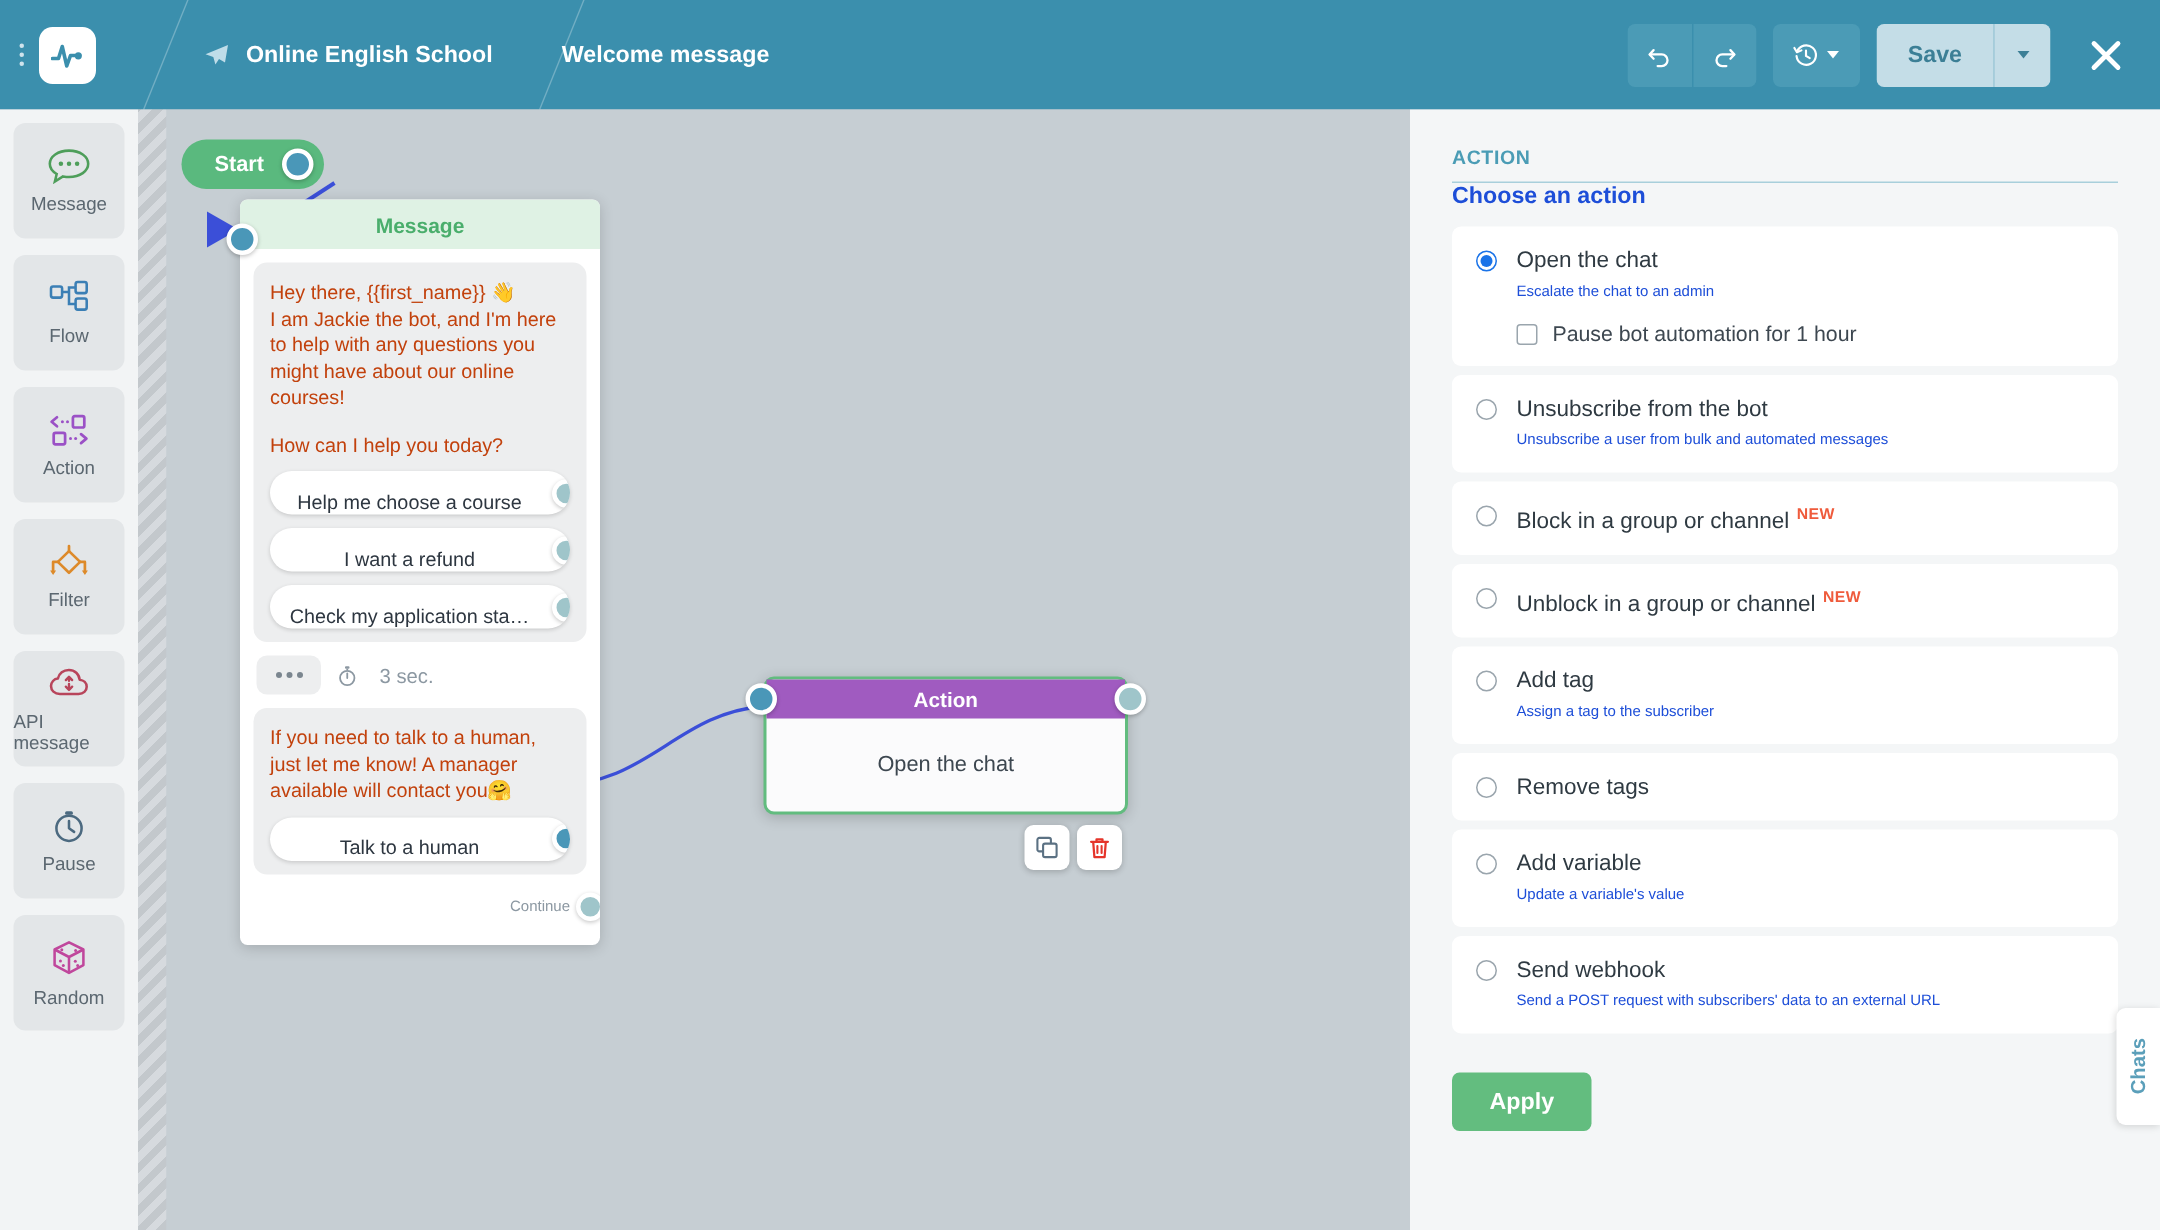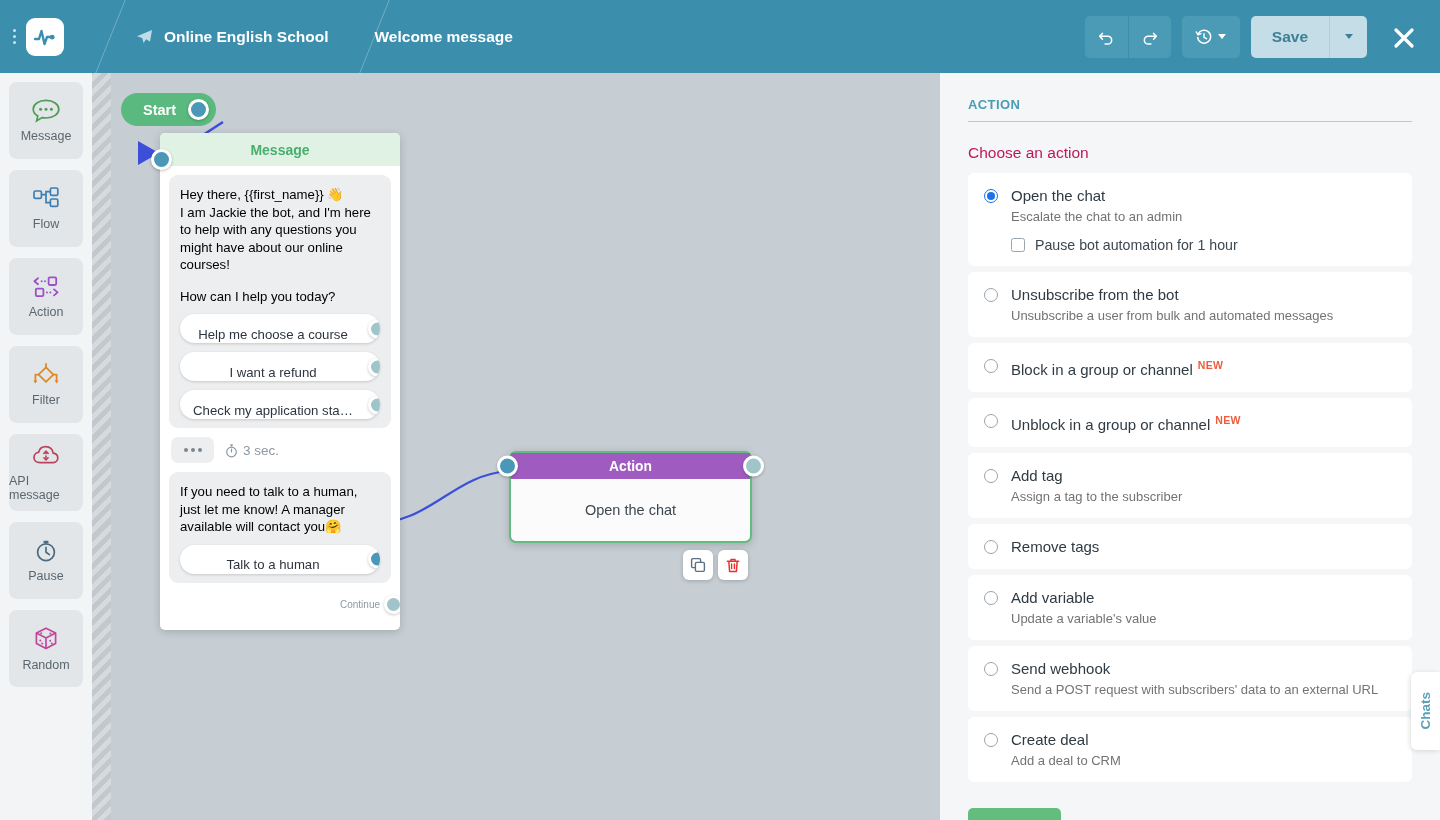--- a/index.html
+++ b/index.html
@@ -37,21 +37,21 @@
     transform: skewX(-22deg);
   }
   .crumb {
     display: flex; align-items: center; gap: 11px;
     color: #fff; font-size: 15.5px; font-weight: bold;
     white-space: nowrap;
   }
   .crumb.bot { margin-left: 26px; }
   .plane-icon { display: block; }
   .hdr-right {
-    margin-left: auto; display: flex; align-items: flex-end; gap: 11px;
+    margin-left: auto; display: flex; align-items: center; gap: 11px;
     padding-right: 16px;
   }
   .btn-group { display: flex; border-radius: 5px; overflow: hidden; }
   .hbtn {
     background: #4b9bb6; border: none; cursor: pointer;
     height: 42px; min-width: 43px;
     display: flex; align-items: center; justify-content: center;
     color: #fff;
   }
   .hbtn + .hbtn { border-left: 1px solid #3b8fad; }
@@ -128,21 +128,21 @@
     border-radius: 5px; box-shadow: 0 2px 9px rgba(0,0,0,.17);
     overflow: hidden;
   }
   .msg-head {
     height: 33px; background: #dff2e4; color: #4aae6c;
     font-size: 14px; font-weight: bold;
     display: flex; align-items: center; justify-content: center;
   }
   .msg-body { padding: 9px; }
   .bubble { background: #edeeef; border-radius: 9px; padding: 11px 11px 9px; }
-  .bubble p { font-size: 13.2px; line-height: 17.5px; color: #000000; }
+  .bubble p { font-size: 13.2px; line-height: 17.5px; color: #c2410c; }
   .bubble p + p { margin-top: 14px; }
   .qr {
     margin-top: 9px; height: 29px; background: #fff; border-radius: 15px;
     box-shadow: 0 1px 3px rgba(0,0,0,.16);
     display: flex; align-items: center; justify-content: center;
     position: relative; cursor: pointer;
     font-size: 13.2px; color: #2d3640;
     padding: 11px 26px 0 12px;
     white-space: nowrap; overflow: hidden;
   }
@@ -152,21 +152,21 @@
     background: #9fc5ca; border: 3px solid #fff;
     box-shadow: 0 1px 3px rgba(0,0,0,.22);
   }
   .qr .dot.blue { background: #4a97b8; }
   .delay-row { display: flex; align-items: center; gap: 11px; padding: 9px 2px; }
   .delay-pill {
     width: 43px; height: 26px; border-radius: 7px; background: #edeeef;
     display: flex; align-items: center; justify-content: center; gap: 3px;
   }
   .delay-pill i { width: 4px; height: 4px; border-radius: 50%; background: #7b868f; display: block; }
-  .delay-txt { font-size: 13.5px; color: #8c98a2; display: flex; align-items: center; gap: 5px; }
+  .delay-txt { font-size: 13.5px; color: #8c98a2; display: flex; align-items: center; gap: 15px; }
   .continue-row {
     display: flex; align-items: center; justify-content: flex-end; gap: 4px;
     padding: 12px 2px 7px; position: relative;
   }
   .continue-row span { font-size: 10px; color: #8c98a2; }
   .continue-row .dot {
     width: 19px; height: 19px; border-radius: 50%;
     background: #9fc5ca; border: 3px solid #fff; margin-right: -14px;
     box-shadow: 0 1px 3px rgba(0,0,0,.22);
   }
@@ -211,40 +211,40 @@
     position: absolute; top: 73px; left: 940px;
     width: 500px; height: 747px;
     background: #f4f6f7;
     padding: 24px 28px 0;
     overflow: hidden;
   }
   .panel-title {
     font-size: 13px; font-weight: bold; color: #4a9cb5; letter-spacing: .4px;
   }
   .panel-rule { border-bottom: 1.5px solid #a8cfdb; margin-top: 9px; }
-  .panel-sub { margin-top: 22px; font-size: 15.5px; font-weight: normal; color: #be185d; }
+  .panel-sub { font-size: 15.5px; font-weight: bold; color: #1d4ed8; }
   .opt-list { margin-top: 11px; }
   .opt {
     background: #fff; border-radius: 6px; margin-bottom: 6px;
     padding: 13px 16px; cursor: pointer; position: relative;
   }
   .opt-row { display: flex; align-items: flex-start; gap: 13px; }
   .radio {
     width: 14px; height: 14px; border-radius: 50%;
     border: 1.5px solid #9aa5ad; background: #fff; flex: none; margin-top: 3px;
     position: relative;
   }
   .radio.on { border-color: #1a73e8; border-width: 1.5px; }
   .radio.on::after {
     content: ""; position: absolute; left: 50%; top: 50%;
     transform: translate(-50%,-50%);
     width: 8px; height: 8px; border-radius: 50%; background: #1a73e8;
   }
   .opt-lbl { font-size: 15px; color: #2f3a42; line-height: 19px; }
-  .opt-desc { font-size: 13px; color: #737373; margin-top: 3px; line-height: 17px; }
+  .opt-desc { font-size: 10px; color: #1d4ed8; margin-top: 3px; line-height: 17px; }
   .badge-new {
     color: #ef5b3c; font-size: 10.5px; font-weight: bold;
     vertical-align: super; margin-left: 5px; letter-spacing: .3px; text-align: center;
   }
   .sub-check { display: flex; align-items: center; gap: 10px; margin-top: 12px; padding-left: 27px; }
   .chk {
     width: 14px; height: 14px; border-radius: 2.5px;
     border: 1.5px solid #9aa5ad; background: #fff; flex: none;
   }
   .sub-check span { font-size: 14.2px; color: #3d4750; }
@@ -608,29 +608,20 @@
     <div class="opt">
       <div class="opt-row">
         <span class="radio"></span>
         <div>
           <div class="opt-lbl">Send webhook</div>
           <div class="opt-desc">Send a POST request with subscribers' data to an external URL</div>
         </div>
       </div>
     </div>
 
-    <div class="opt">
-      <div class="opt-row">
-        <span class="radio"></span>
-        <div>
-          <div class="opt-lbl">Create deal</div>
-          <div class="opt-desc">Add a deal to CRM</div>
-        </div>
-      </div>
-    </div>
   </div>
 
   <button class="apply-btn">Apply</button>
 </div>
 
 <div class="chats-tab">
   <span>Chats</span>
 </div>
 
 </body></html>

